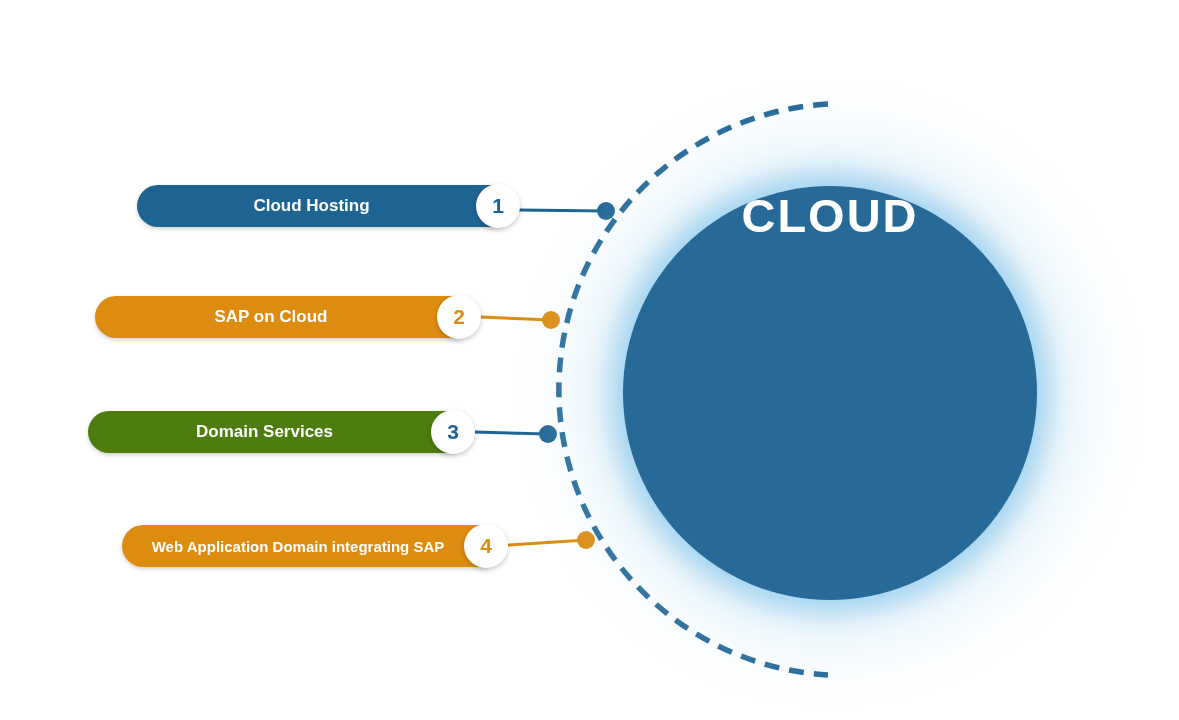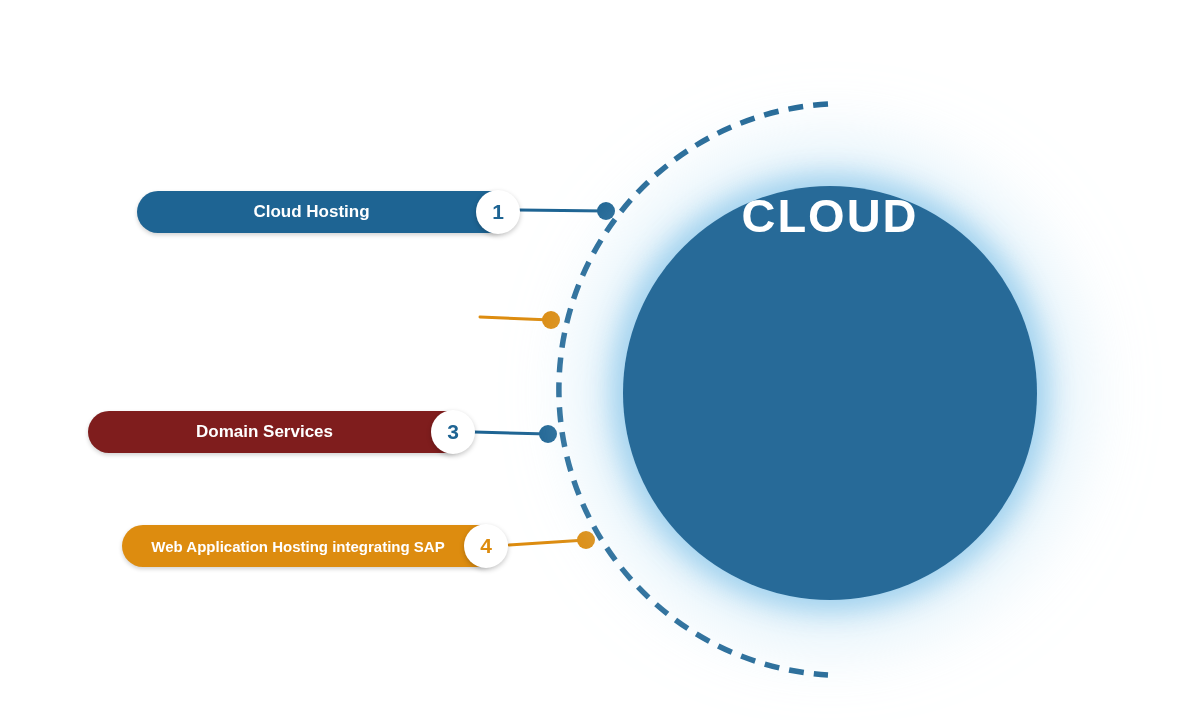--- a/index.html
+++ b/index.html
@@ -82,21 +82,21 @@
     width: 44px; height: 44px;
     border-radius: 50%;
     background: #ffffff;
     box-shadow: 0 2px 5px rgba(0,0,0,0.22);
     display: flex;
     align-items: center;
     justify-content: center;
     font-size: 21px;
     font-weight: 700;
   }
-  .pill-1 { left: 137px; top: 191px; width: 375px; }
+  .pill-1 { left: 137px; top: 185px; width: 375px; }
   .pill-2 { left:  95px; top: 296px; width: 378px; }
   .pill-3 { left:  88px; top: 411px; width: 379px; }
   .pill-4 { left: 122px; top: 525px; width: 378px; }
 </style>
 </head>
 <body>
 
 <div class="canvas">
 
   <svg class="svg-layer" viewBox="0 0 1179 720">
@@ -119,28 +119,34 @@
     </div>
   </div>
 
   <div class="pill pill-1" style="background: rgb(30, 100, 147);">
     <span class="pill-label">Cloud Hosting</span>
     <span class="badge" style="color: rgb(30, 100, 147);">
         <span>1</span>
       </span>
   </div>
 
+  <div class="pill pill-2" style="background: rgb(221, 140, 15);">
+    <span class="pill-label">SAP on Cloud</span>
+    <span class="badge" style="color: rgb(221, 140, 15);">
+        <span>2</span>
+      </span>
+  </div>
 
-  <div class="pill pill-3" style="background: #7f1d1d; text-align: right;">
+  <div class="pill pill-3" style="background: #4d7c0f; text-align: right;">
     <span class="pill-label">Domain Services</span>
     <span class="badge" style="color: rgb(30, 100, 147);">
         <span>3</span>
       </span>
   </div>
 
   <div class="pill pill-4" style="background: rgb(221, 140, 15);">
-    <span class="pill-label">Web Application Hosting integrating SAP</span>
+    <span class="pill-label">Web Application Domain integrating SAP</span>
     <span class="badge" style="color: rgb(221, 140, 15);">
         <span>4</span>
       </span>
   </div>
 
 </div>
 
 </body></html>

